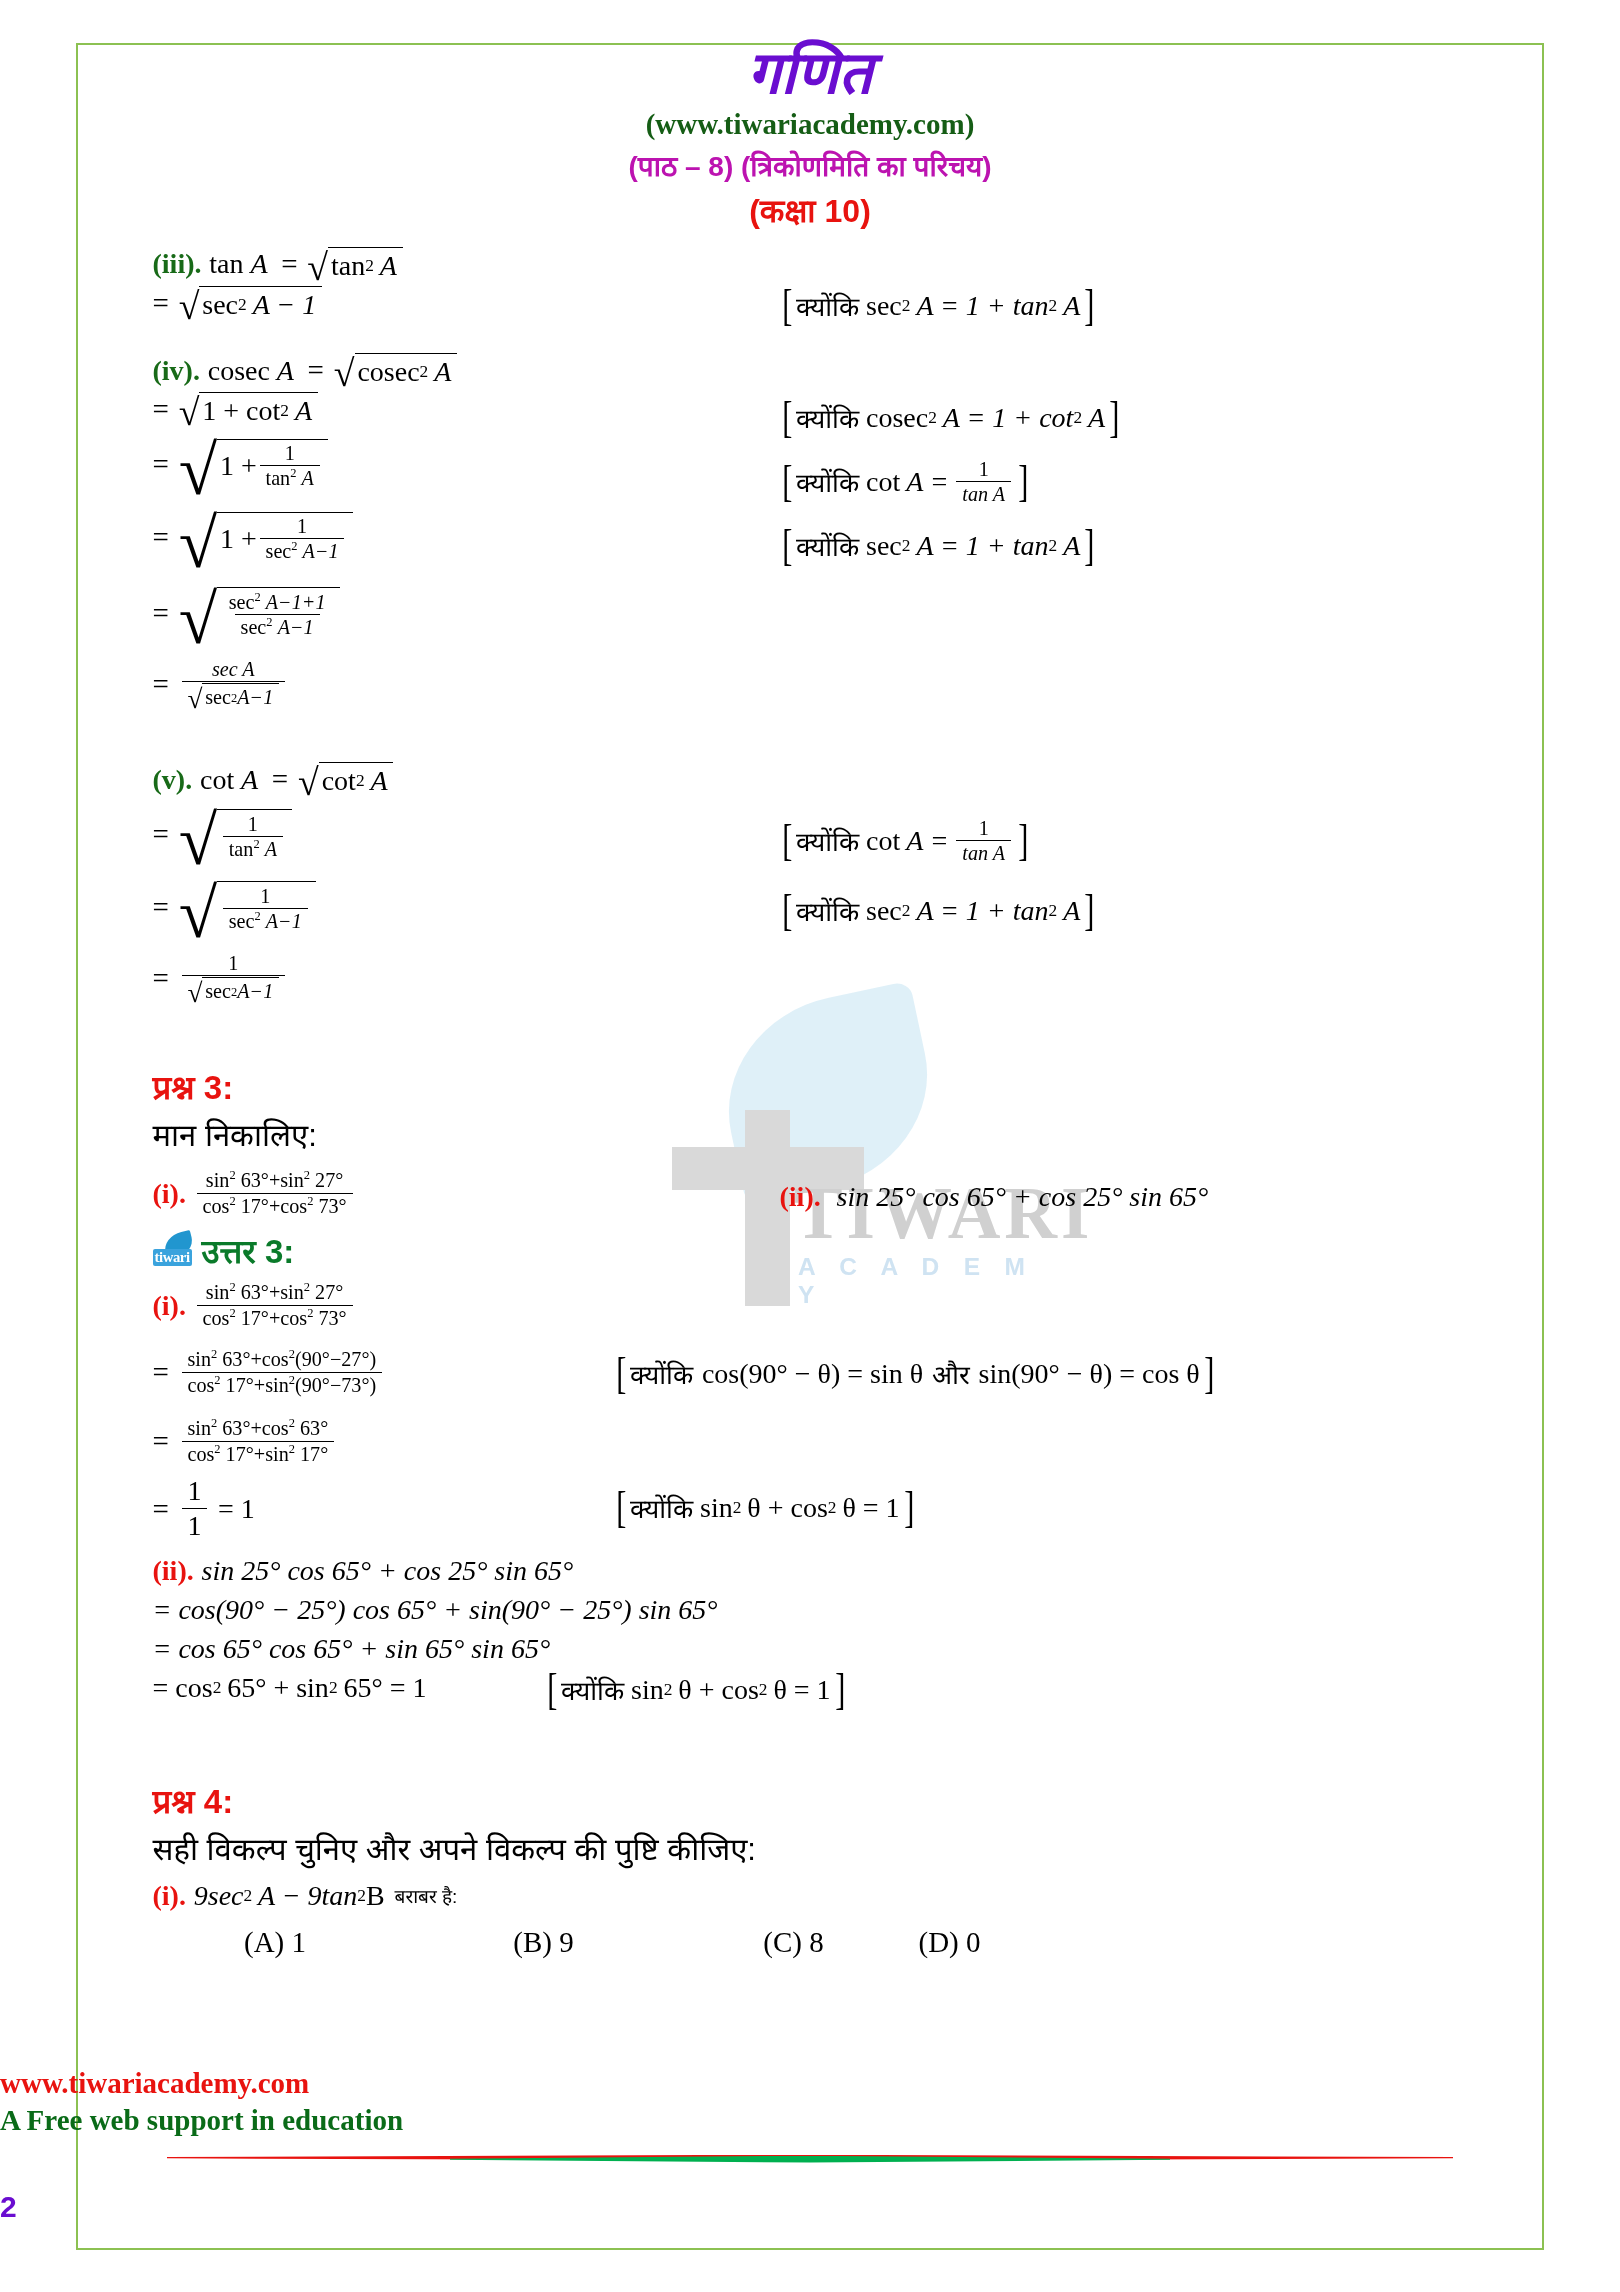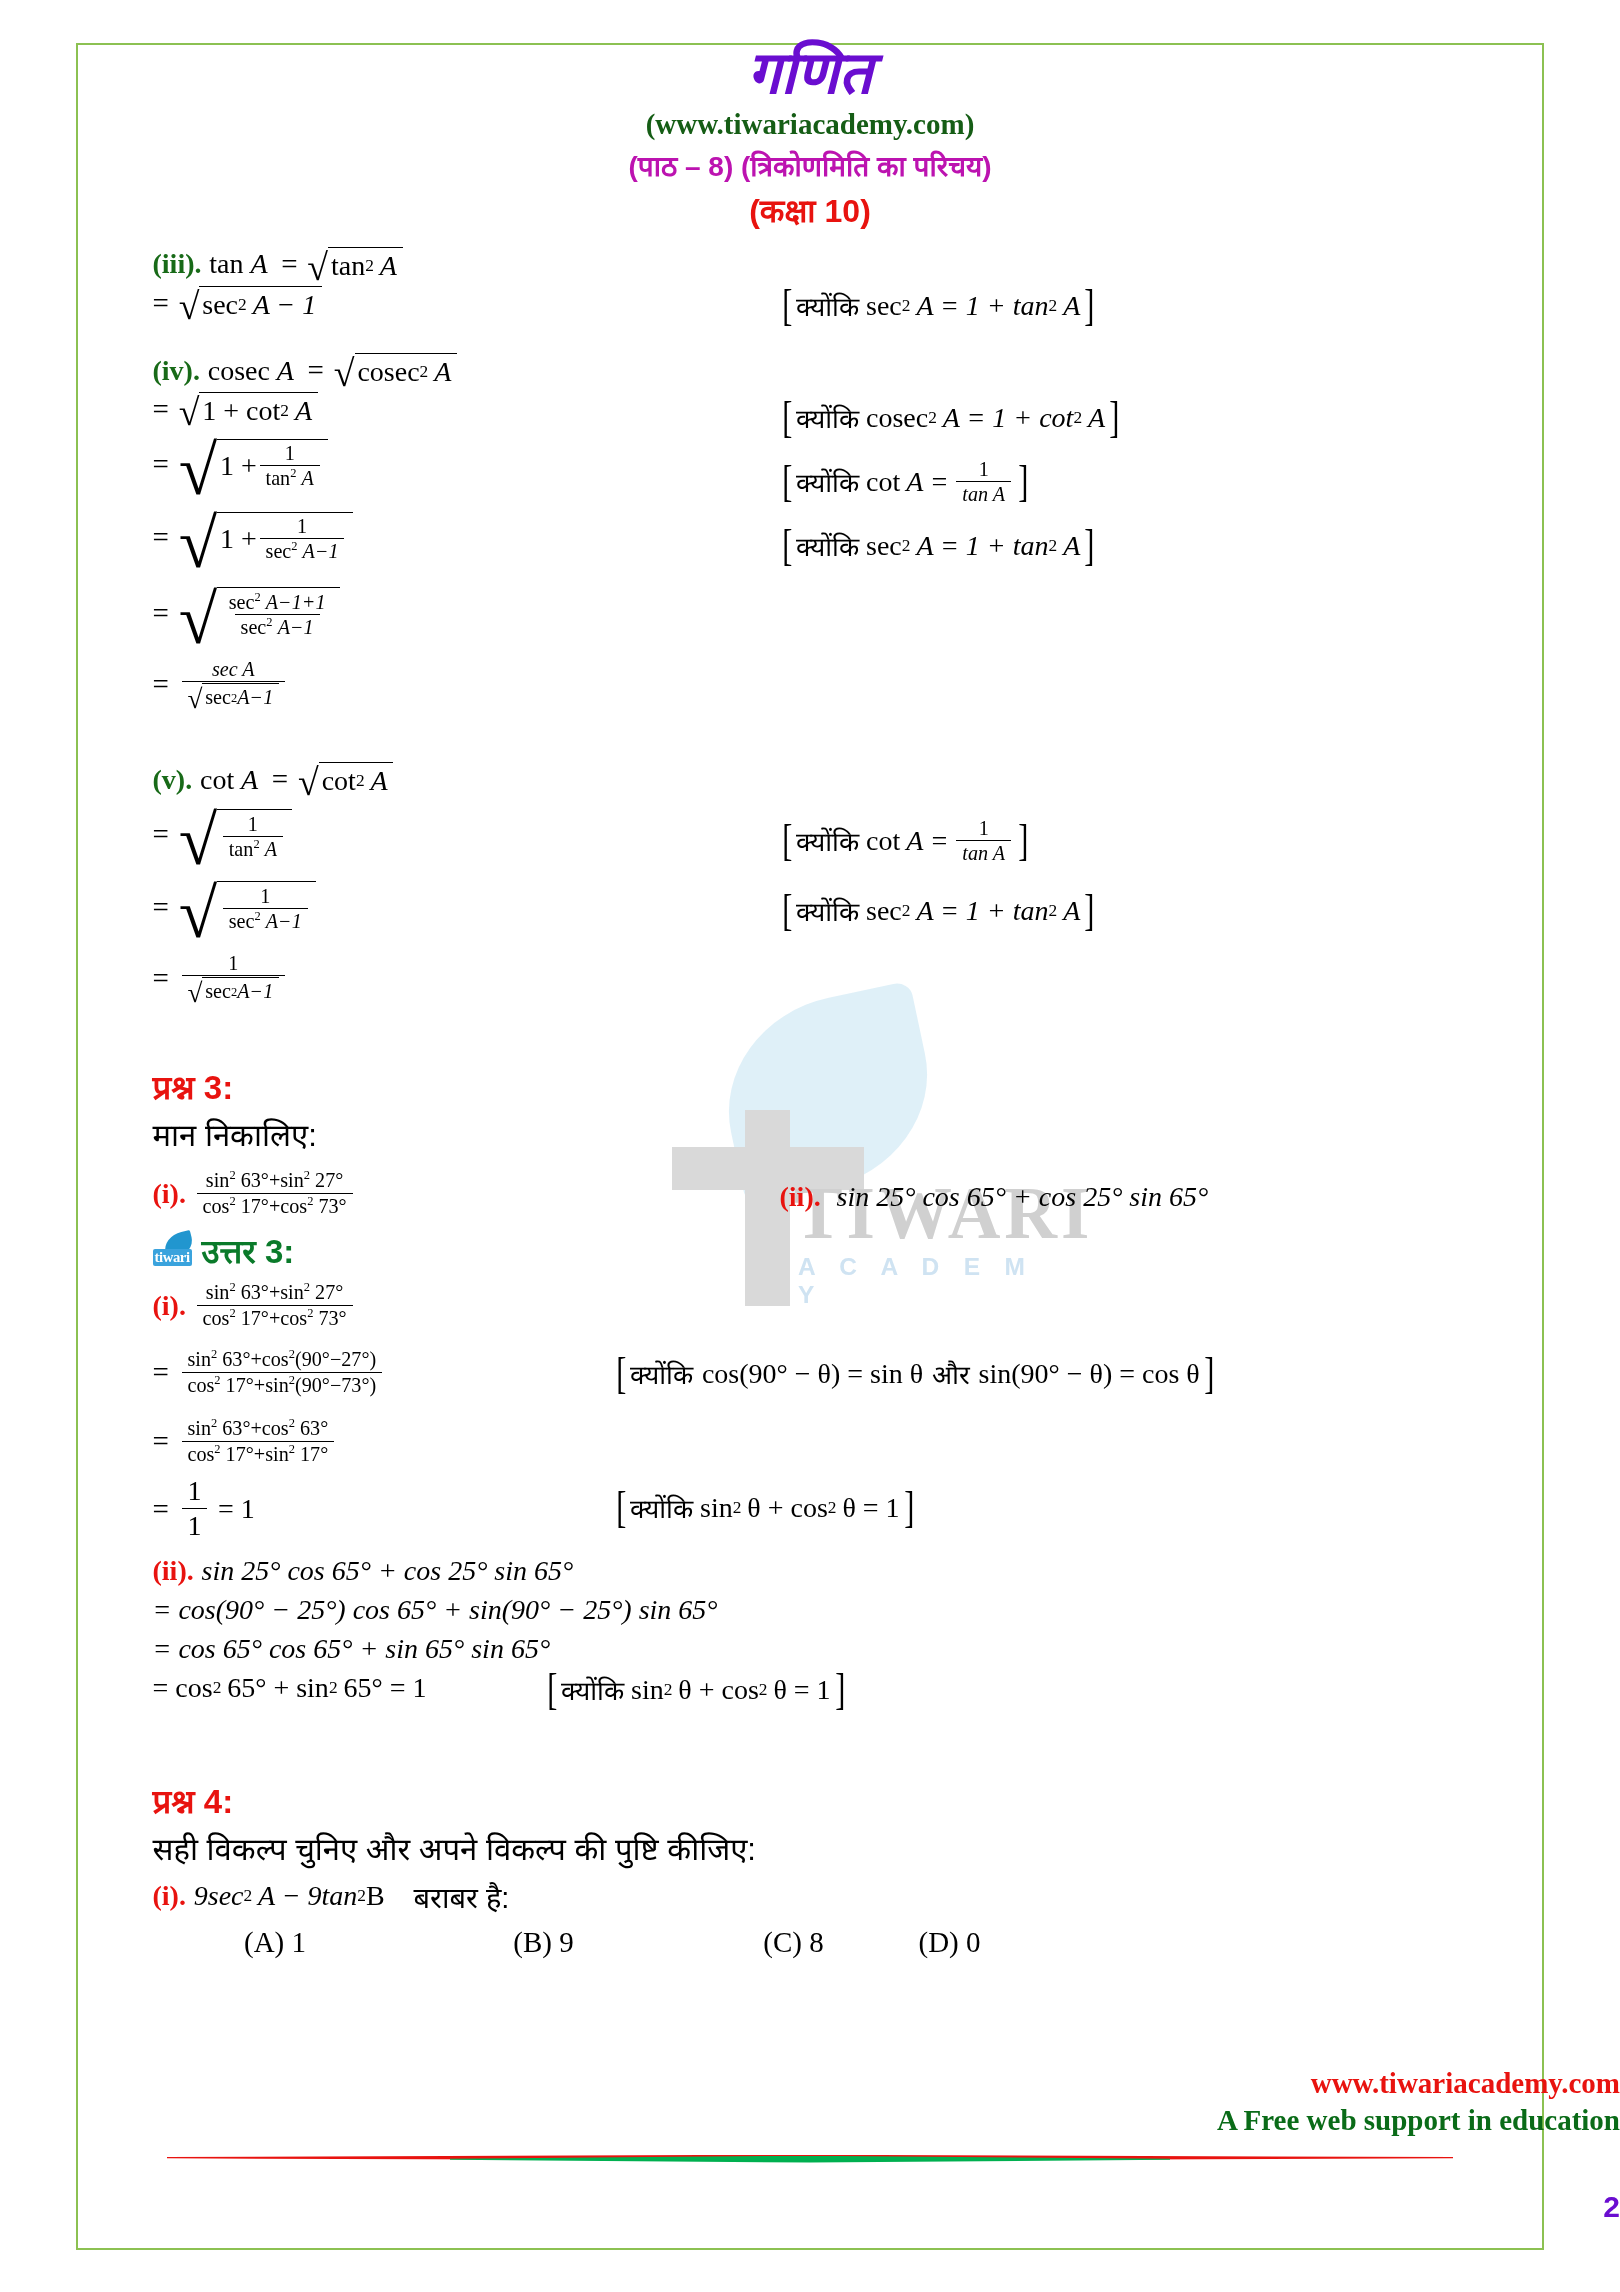--- a/index.html
+++ b/index.html
@@ -184,21 +184,21 @@
   
   .options{display:flex;margin-top:9.8px;}
   .options > div{font-family:"Liberation Serif", serif;font-size:29px;text-align:center;}
   .opt-a{width:245px;}
   .opt-b{width:250px;margin-left:21px;}
   .opt-c{width:250px;}
 
   
   .footer{
     position:absolute;left:0;right:0;bottom:69px;
-    text-align:right;
+    text-align:left;
   }
   .ft-url{
     font-family:"Liberation Serif", serif;
     font-weight:700;font-size:29px;color:#e8130f;
   }
   .ft-tag{
     font-family:"Liberation Serif", serif;
     font-weight:700;font-size:29px;color:#0a6b18;margin-top:3.9px;
   }
   .ft-rule{
@@ -737,21 +737,21 @@
     <div class="line m" style="margin-top:7.8px;">
       <span class="lbl lbl-red">(i).</span>
       <span style="width:7.8px"></span>
       <span class="mi">9sec</span>
         <sup>2</sup>
       <span style="width:5.9px"></span>
       <span class="mi">A − 9tan</span>
         <sup>2</sup>
       <span>B</span>
       <span style="width:9.8px"></span>
-      <span class="hin" style="font-size:29px;margin-left:19px;">बराबर है:</span>
+      <span class="hin" style="font-size:19px;">बराबर है:</span>
     </div>
 
     <div class="options">
       <div class="opt-a">(A) 1</div>
       <div class="opt-b">(B) 9</div>
       <div class="opt-c">(C) 8</div>
       <div>(D) 0</div>
     </div>
 
   </div>

